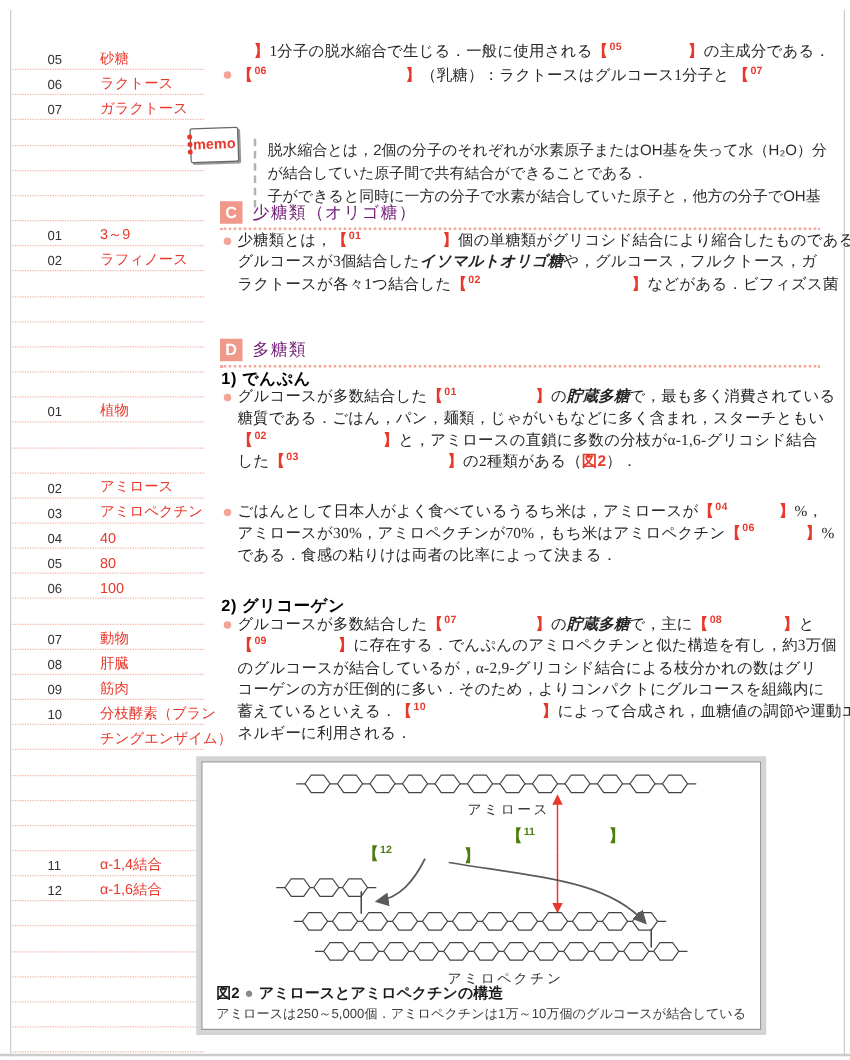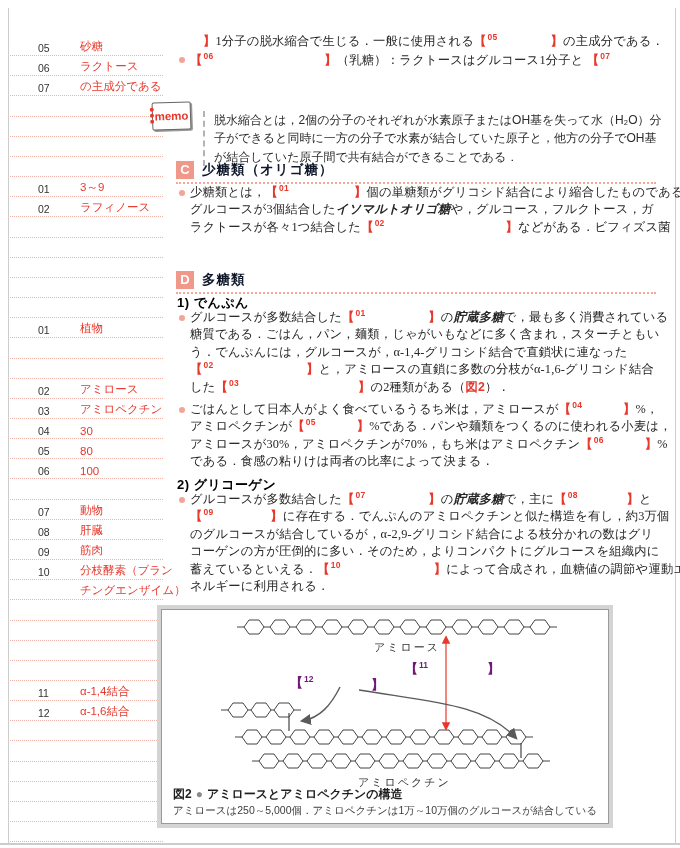--- a/index.html
+++ b/index.html
@@ -33,29 +33,29 @@
   .memo-icon::before{content:"";position:absolute;left:-3px;top:4px;width:4px;height:4px;border-radius:50%;
     background:#e8382b;box-shadow:0 6px 0 #e8382b,0 12px 0 #e8382b;}
   .memo-word{color:#e8382b;font-size:11.5px;font-weight:bold;}
   .memo-text{margin-left:12px;border-left:2px dashed #b3b3b3;padding-left:9px;
     font-size:12px;line-height:18.3px;color:#2b2b2b;width:455px;margin-top:13px;}
   .memo-text div{white-space:nowrap;}
   
   .sec-head{position:absolute;left:176px;display:flex;align-items:center;}
   .sec-letter{width:18px;height:18px;background:#f0998b;color:#fff;font-weight:bold;
     text-align:center;line-height:18px;font-size:13px;}
-  .sec-title{margin-left:8px;font-weight:bold;font-size:13.5px;color:#0f172a;letter-spacing:1px;}
+  .sec-title{margin-left:8px;font-weight:normal;font-size:13.5px;color:#701a75;letter-spacing:1px;}
   .sec-underline{position:absolute;left:176px;width:480px;height:0;border-top:2px dotted #f2a79a;}
   .sub-head{position:absolute;left:177px;font-weight:bold;font-size:13px;color:#000000;letter-spacing:0.5px;}
   
   #figure{position:absolute;left:161px;top:609px;width:446px;height:213px;background:#fff;
     border:1px solid #9a9a9a;box-shadow:0 0 0 4px #d4d4d4;}
   #figsvg{position:absolute;left:0;top:0;}
   .fig-label{position:absolute;font-size:11px;color:#333;letter-spacing:2px;white-space:nowrap;}
-  .fig-bracket{position:absolute;color:#701a75;font-weight:bold;font-size:13px;white-space:nowrap;}
+  .fig-bracket{position:absolute;color:#4d7c0f;font-weight:bold;font-size:13px;white-space:nowrap;}
   .fig-caption{position:absolute;left:11px;top:176px;font-size:12px;font-weight:bold;color:#1e1e1e;white-space:nowrap;}
   .fig-caption .dot{color:#8a8a8a;font-weight:normal;margin:0 4px;}
   .fig-sub{position:absolute;left:11px;top:194px;font-size:10.5px;color:#3c3c3c;white-space:nowrap;text-align:right;}
 </style>
 </head>
 <body>
 
 <div class="rule-v" style="left:8px"></div>
 <div class="rule-v" style="left:675px"></div>
 <div class="rule-bottom"></div>
@@ -64,21 +64,21 @@
     <div class="mrow">
       <span class="mnum">05</span>
       <span class="mlabel">砂糖</span>
     </div>
     <div class="mrow">
       <span class="mnum">06</span>
       <span class="mlabel">ラクトース</span>
     </div>
     <div class="mrow">
       <span class="mnum">07</span>
-      <span class="mlabel">の主成分である</span>
+      <span class="mlabel">ガラクトース</span>
     </div>
     <div class="mrow"></div>
     <div class="mrow"></div>
     <div class="mrow"></div>
     <div class="mrow"></div>
     <div class="mrow">
       <span class="mnum">01</span>
       <span class="mlabel">3～9</span>
     </div>
     <div class="mrow">
@@ -99,21 +99,21 @@
     <div class="mrow">
       <span class="mnum">02</span>
       <span class="mlabel">アミロース</span>
     </div>
     <div class="mrow">
       <span class="mnum">03</span>
       <span class="mlabel">アミロペクチン</span>
     </div>
     <div class="mrow">
       <span class="mnum">04</span>
-      <span class="mlabel">30</span>
+      <span class="mlabel">40</span>
     </div>
     <div class="mrow">
       <span class="mnum">05</span>
       <span class="mlabel">80</span>
     </div>
     <div class="mrow">
       <span class="mnum">06</span>
       <span class="mlabel">100</span>
     </div>
     <div class="mrow"></div>
@@ -161,22 +161,22 @@
     <div class="tl"><span class="ind" style="width: 13px;"></span><span class="kb">】</span><span>1分子の脱水縮合で生じる．一般に使用される</span><span class="kb">【<span class="knum">05</span></span><span class="g" style="width: 52px;"></span><span class="kb">】</span><span>の主成分である．</span></div>
     <div class="tl"><span class="bullet"></span><span class="kb">【<span class="knum">06</span></span><span class="g" style="width: 110px;"></span><span class="kb">】</span><span>（乳糖）：ラクトースはグルコース1分子と </span><span class="kb">【<span class="knum">07</span></span></div>
   </div>
 
 <div id="memo">
   <div class="memo-icon">
     <span class="memo-word">memo</span>
   </div>
   <div class="memo-text" id="memo-text">
       <div>脱水縮合とは，2個の分子のそれぞれが水素原子またはOH基を失って水（H₂O）分</div>
+      <div>が結合していた原子間で共有結合ができることである．</div>
       <div>子ができると同時に一方の分子で水素が結合していた原子と，他方の分子でOH基</div>
-      <div>が結合していた原子間で共有結合ができることである．</div>
     </div>
 </div>
 
 <div class="sec-head" style="top:161px">
   <div class="sec-letter">C</div>
   <div class="sec-title">少糖類（オリゴ糖）</div>
 </div>
 <div class="sec-underline" style="top:182px"></div>
 <div id="para-c" class="para" style="top:184px;width:470px">
     <div class="tl"><span class="bullet"></span><span>少糖類とは，</span><span class="kb">【<span class="knum">01</span></span><span class="g" style="width: 64px;"></span><span class="kb">】</span><span>個の単糖類がグリコシド結合により縮合したものである．</span></div>
@@ -187,27 +187,25 @@
 <div class="sec-head" style="top:271px">
   <div class="sec-letter">D</div>
   <div class="sec-title">多糖類</div>
 </div>
 <div class="sec-underline" style="top:292px"></div>
 
 <div class="sub-head" style="top:294px">1) でんぷん</div>
 <div id="para-p" class="para" style="top:309px;width:470px">
     <div class="tl"><span class="bullet"></span><span>グルコースが多数結合した</span><span class="kb">【<span class="knum">01</span></span><span class="g" style="width: 62px;"></span><span class="kb">】</span><span>の</span><span class="bold">貯蔵多糖</span><span>で，最も多く消費されている</span></div>
     <div class="tl"><span>糖質である．ごはん，パン，麺類，じゃがいもなどに多く含まれ，スターチともい</span></div>
-    <div class="tl"><span>う．でんぷんには，グルコースが，α-1,4-グリコシド結合で直鎖状に連なった</span></div>
     <div class="tl"><span class="kb">【<span class="knum">02</span></span><span class="g" style="width: 92px;"></span><span class="kb">】</span><span>と，アミロースの直鎖に多数の分枝がα-1,6-グリコシド結合</span></div>
     <div class="tl"><span>した</span><span class="kb">【<span class="knum">03</span></span><span class="g" style="width: 118px;"></span><span class="kb">】</span><span>の2種類がある（</span><span class="rb">図2</span><span>）．</span></div>
   </div>
 <div id="para-q" class="para" style="top:401px;width:470px">
     <div class="tl"><span class="bullet"></span><span>ごはんとして日本人がよく食べているうるち米は，アミロースが</span><span class="kb">【<span class="knum">04</span></span><span class="g" style="width: 40px;"></span><span class="kb">】</span><span>%，</span></div>
-    <div class="tl"><span>アミロペクチンが</span><span class="kb">【<span class="knum">05</span></span><span class="g" style="width: 40px;"></span><span class="kb">】</span><span>%である．パンや麺類をつくるのに使われる小麦は，</span></div>
     <div class="tl"><span>アミロースが30%，アミロペクチンが70%，もち米はアミロペクチン</span><span class="kb">【<span class="knum">06</span></span><span class="g" style="width: 40px;"></span><span class="kb">】</span><span>%</span></div>
     <div class="tl"><span>である．食感の粘りけは両者の比率によって決まる．</span></div>
   </div>
 
 <div class="sub-head" style="top:476px">2) グリコーゲン</div>
 <div id="para-r" class="para" style="top:491px;width:470px">
     <div class="tl"><span class="bullet"></span><span>グルコースが多数結合した</span><span class="kb">【<span class="knum">07</span></span><span class="g" style="width: 62px;"></span><span class="kb">】</span><span>の</span><span class="bold">貯蔵多糖</span><span>で，主に</span><span class="kb">【<span class="knum">08</span></span><span class="g" style="width: 48px;"></span><span class="kb">】</span><span>と</span></div>
     <div class="tl"><span class="kb">【<span class="knum">09</span></span><span class="g" style="width: 56px;"></span><span class="kb">】</span><span>に存在する．でんぷんのアミロペクチンと似た構造を有し，約3万個</span></div>
     <div class="tl"><span>のグルコースが結合しているが，α-2,9-グリコシド結合による枝分かれの数はグリ</span></div>
     <div class="tl"><span>コーゲンの方が圧倒的に多い．そのため，よりコンパクトにグルコースを組織内に</span></div>

